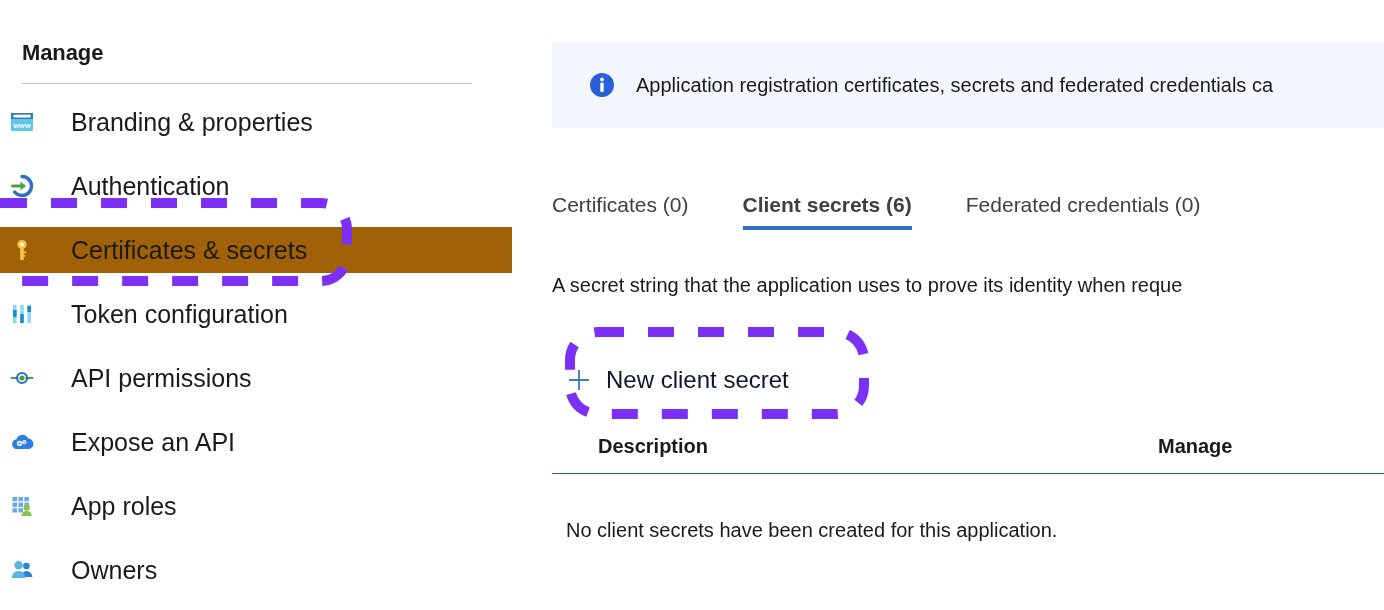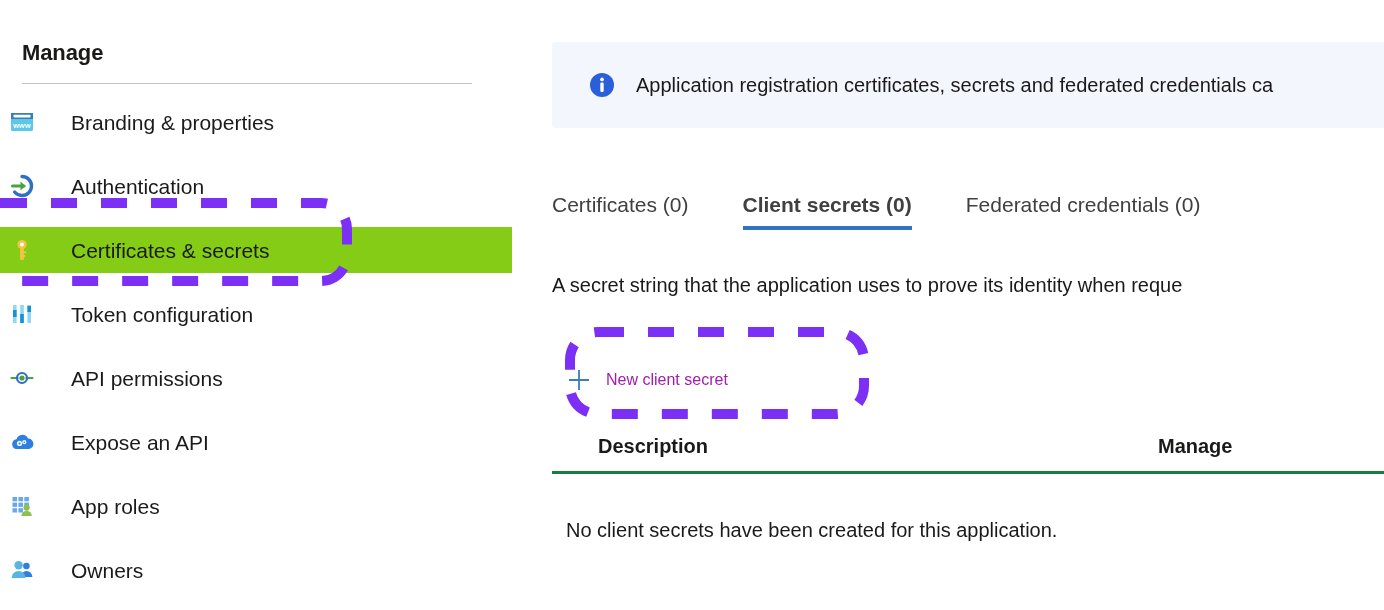--- a/index.html
+++ b/index.html
@@ -38,31 +38,31 @@
     background: #c8c6c4;
   }
   .nav-item {
     position: absolute;
     left: 0;
     height: 46px;
     width: 512px;
     display: flex;
     align-items: center;
   }
-  .nav-item.selected { background: #84cc16; }
+  .nav-item.selected { background: #a16207; }
   .nav-icon {
     position: absolute;
     left: 8px;
     width: 28px; height: 28px;
     display: flex; align-items: center; justify-content: center;
   }
   .nav-label {
     position: absolute;
     left: 71px;
-    font-size: 21px;
+    font-size: 25px;
     line-height: 1;
     color: #1b1a19;
     white-space: nowrap;
   }
 
   
   #main {
     position: absolute;
     left: 530px; top: 0;
     width: 854px; height: 572px;
@@ -135,36 +135,36 @@
     display: flex;
     align-items: center;
     cursor: pointer;
   }
   #plus-icon {
     width: 26px; height: 26px;
     margin-right: 14px;
     flex: 0 0 auto;
   }
   #new-secret-label {
-    font-size: 16px;
+    font-size: 24px;
     line-height: 26px;
-    color: #a21caf;
+    color: #0f172a;
     white-space: nowrap;
   }
 
   
   #secrets-table {
     position: absolute;
     left: 22px; top: 430px;
     width: 832px;
   }
   #table-header {
     position: relative;
     height: 44px;
-    border-bottom: 3px solid #15803d;
+    border-bottom: 1px solid #15803d;
   }
   .th {
     position: absolute;
     top: 5px;
     font-size: 20px;
     font-weight: 700;
     color: #1b1a19;
     white-space: nowrap;
   }
   #th-description { left: 46px; }
@@ -317,21 +317,21 @@
         <circle cx="14" cy="14" r="12" fill="#2a5fd9"></circle>
         <circle cx="14" cy="8.4" r="1.85" fill="#ffffff"></circle>
         <rect x="12.3" y="11.6" width="3.4" height="9.4" rx="1.2" fill="#ffffff"></rect>
       </svg>
     </span>
     <div id="info-text">Application registration certificates, secrets and federated credentials ca</div>
   </div>
 
   <div id="tabs">
     <div class="tab">Certificates (0)</div>
-    <div class="tab active">Client secrets (0)</div>
+    <div class="tab active">Client secrets (6)</div>
     <div class="tab">Federated credentials (0)</div>
   </div>
 
   <div id="secrets-description">A secret string that the application uses to prove its identity when reque</div>
 
   <div id="new-secret-button">
     <span id="plus-icon">
       <svg width="26" height="26" viewBox="0 0 26 26">
         <path d="M13 3 V23 M3 13 H23" stroke="#3b7bbf" stroke-width="1.8" stroke-linecap="butt"></path>
       </svg>

